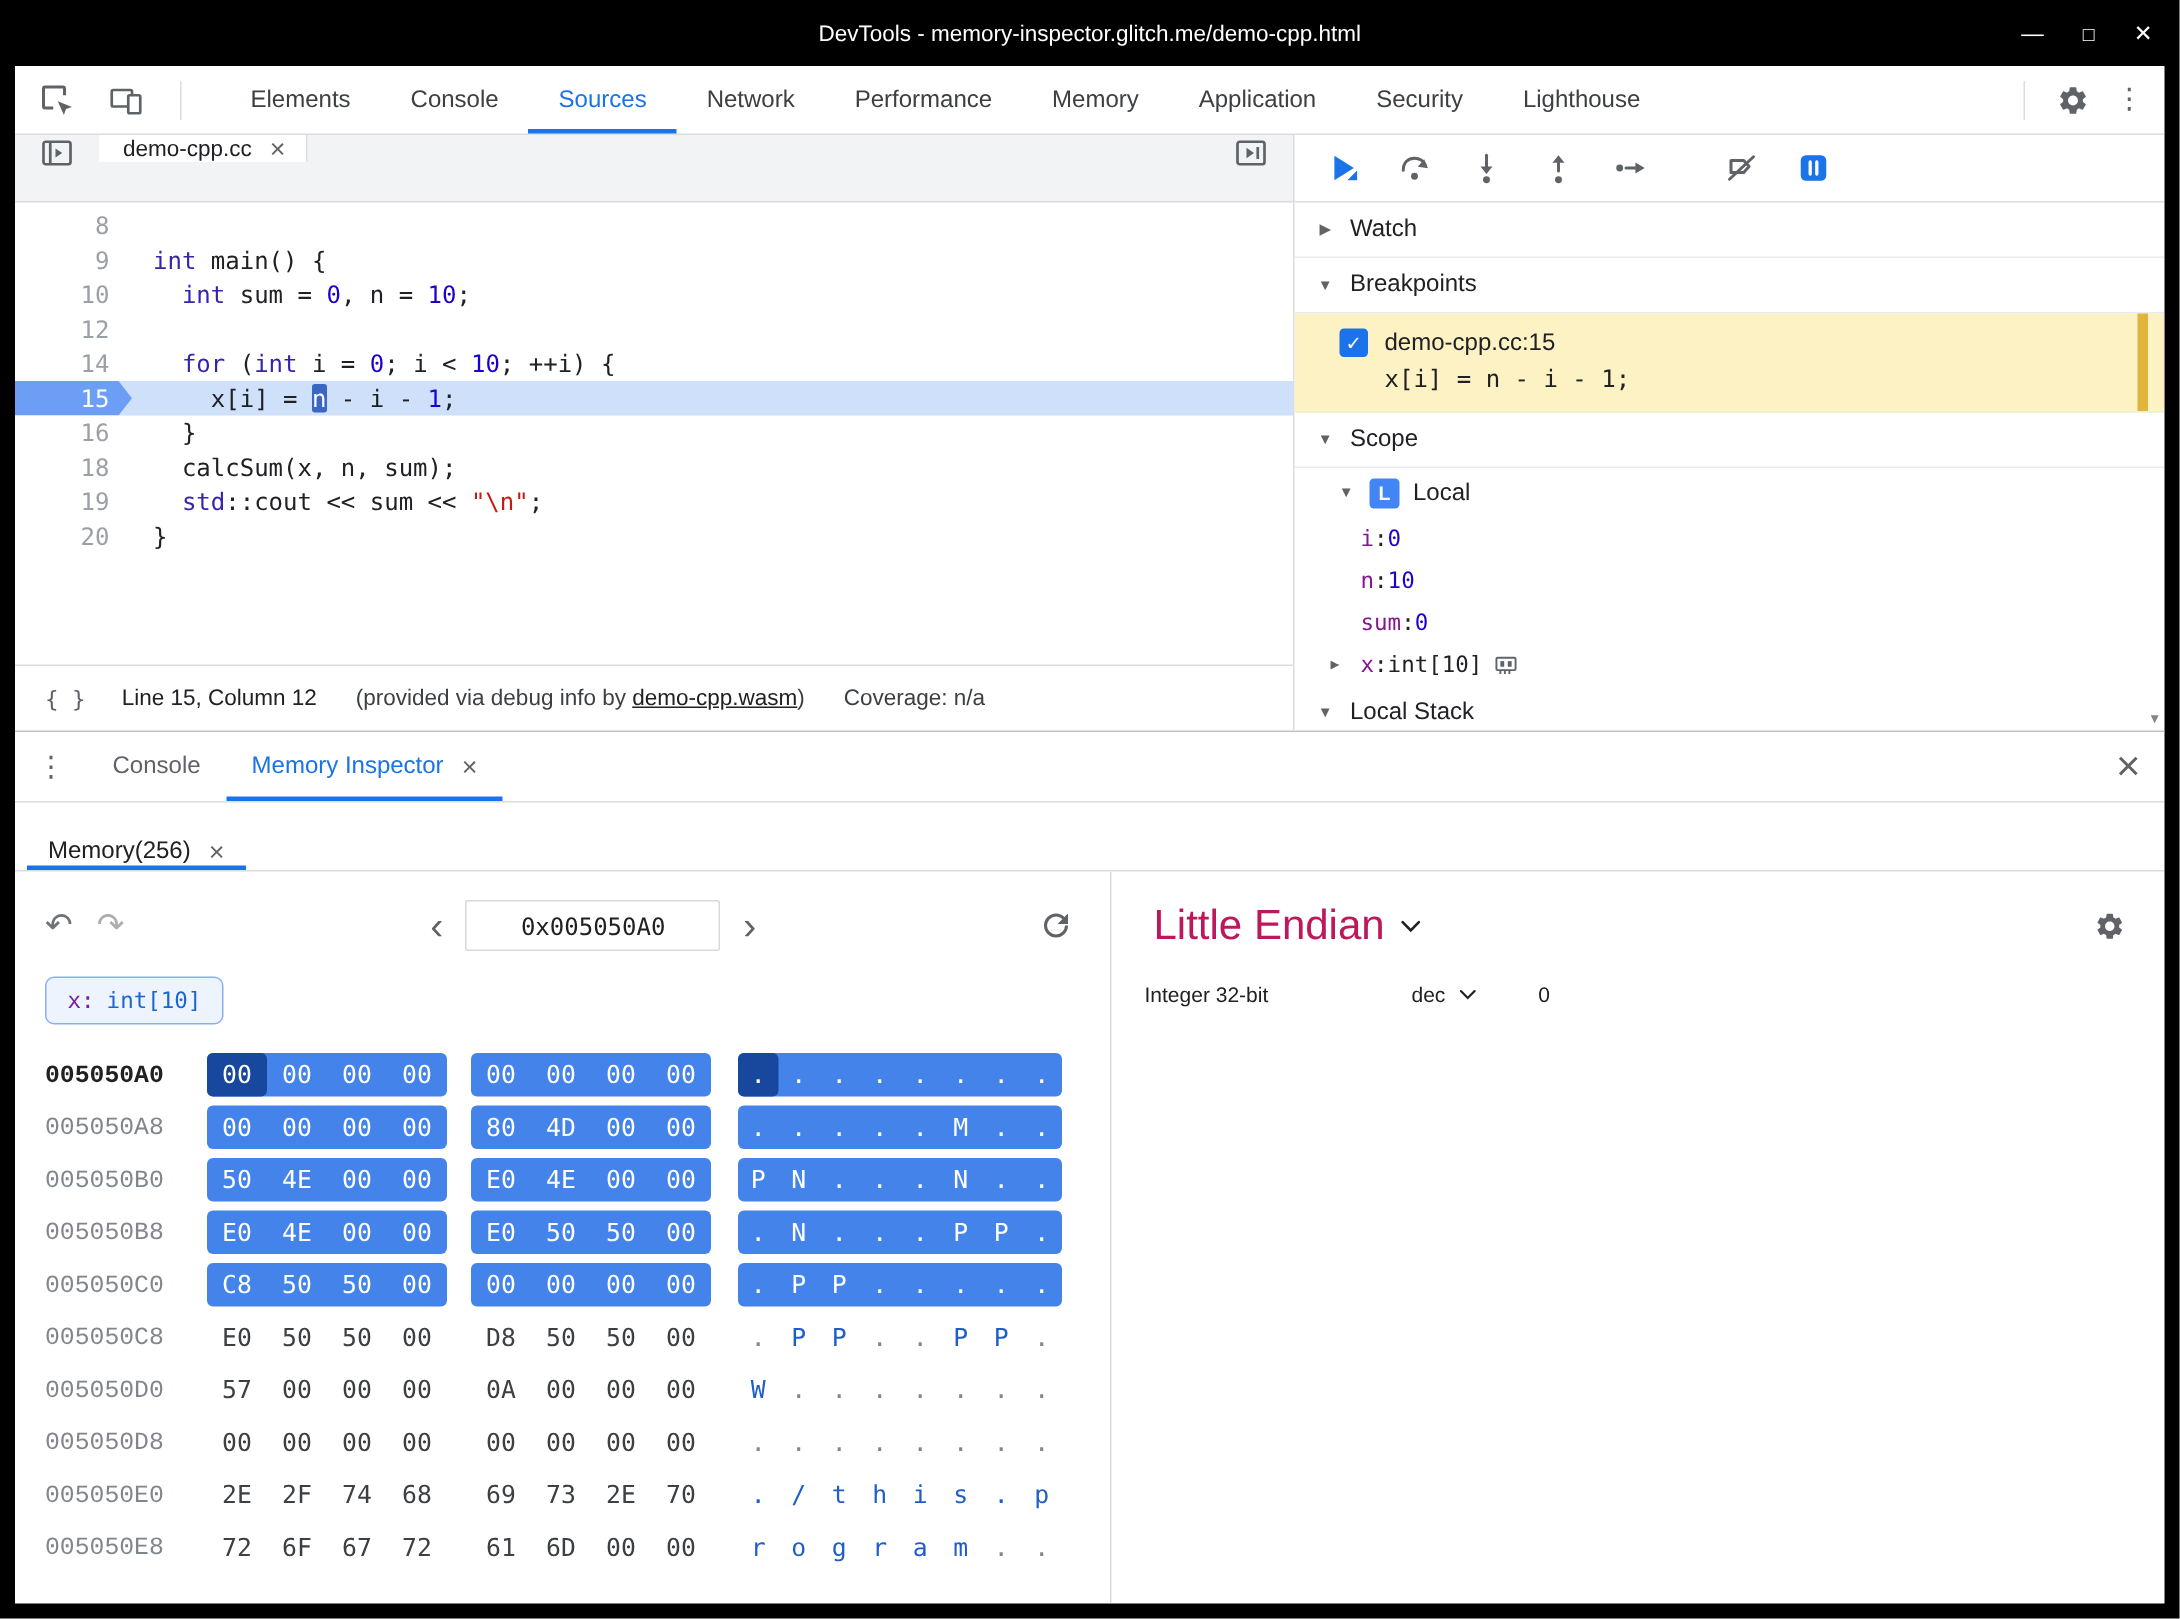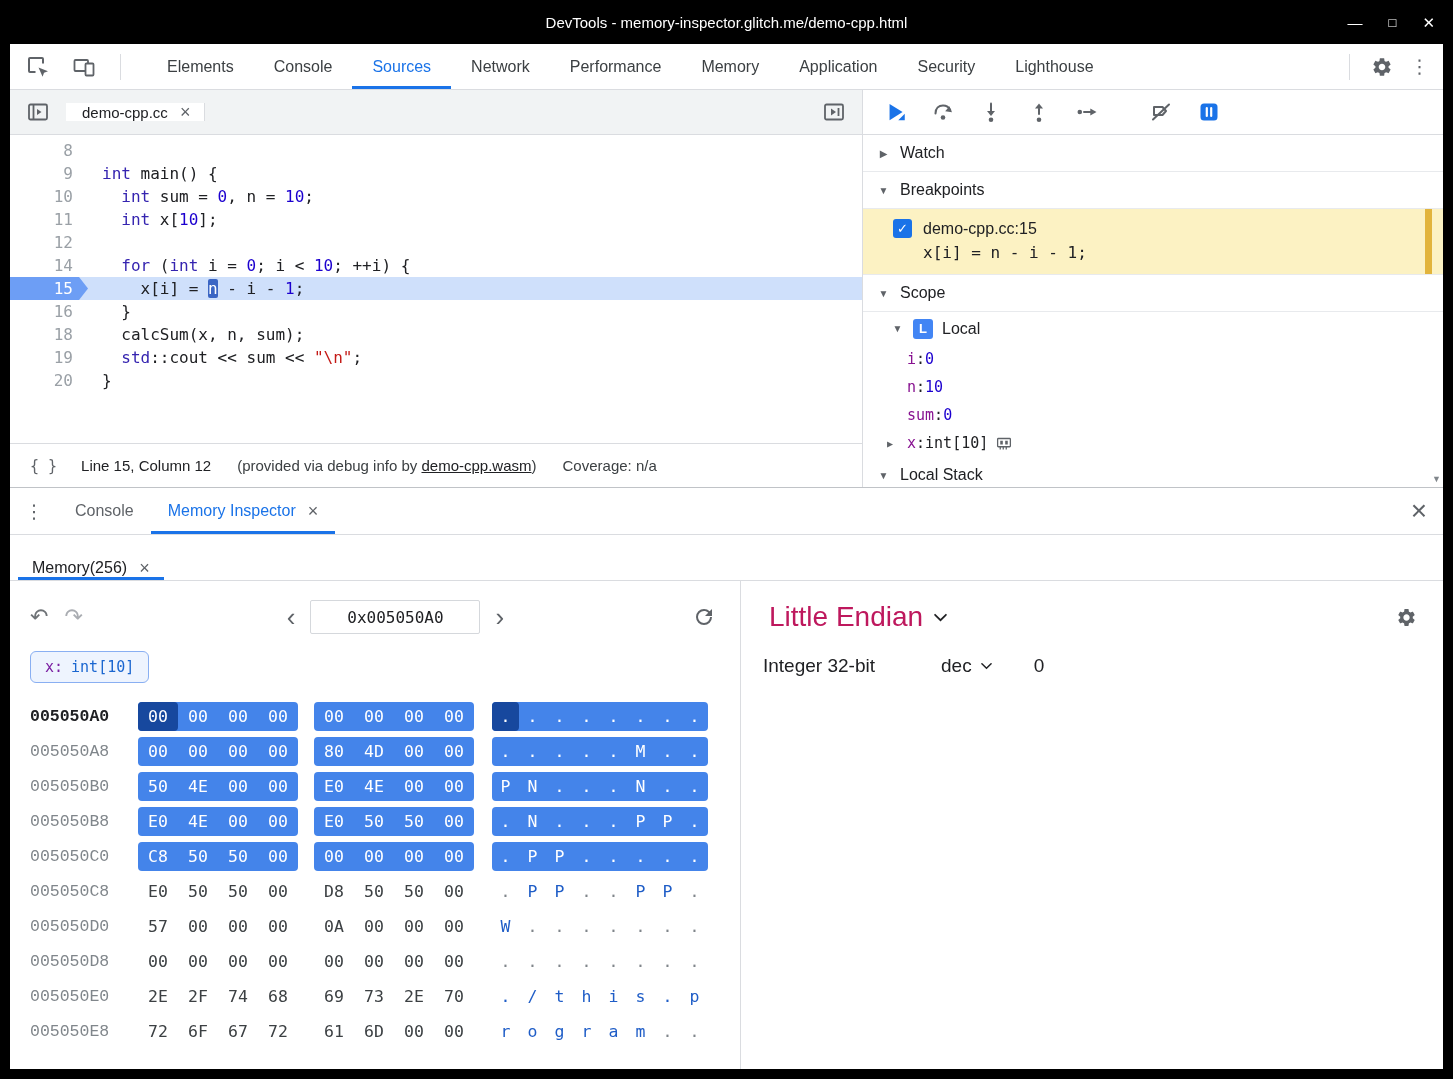--- a/index.html
+++ b/index.html
@@ -21,21 +21,21 @@
   .tb-icon{width:28px;height:28px;display:flex;align-items:center;justify-content:center}
   .vdiv{width:1px;background:#dadce0;height:26px;align-self:center;margin:0 4px}
   #main-tabs{display:flex;align-items:stretch;margin-left:22px;flex:1}
   .main-tab{display:flex;align-items:center;padding:0 20px;font-size:16px;color:#3c4043;border-bottom:3px solid transparent;border-top:3px solid transparent}
   .main-tab.active{color:var(--accent);border-bottom-color:var(--accent)}
   .toolbar-right{display:flex;align-items:center;gap:14px;padding-right:14px}
   .kebab{font-size:19px;color:#5f6368;line-height:1}
   
   .sources-region{display:flex;flex:none;height:397px}
   .editor-pane{width:852px;display:flex;flex-direction:column}
-  .file-tabbar{height:45px;background:#f1f3f4;border-bottom:1px solid #dadce0;display:flex;align-items:center;flex:none}
+  .file-tabbar{height:45px;background:#f1f3f4;border-bottom:1px solid #dadce0;display:flex;align-items:flex-start;flex:none}
   .nav-toggle{width:56px;display:flex;align-items:center;justify-content:center}
   .file-tab{background:#fff;display:flex;align-items:center;padding:0 14px 0 16px;font-size:15px;color:#202124;border-right:1px solid #dadce0;gap:12px}
   .tab-close{color:#5f6368;font-size:18px;line-height:1}
   .tabbar-spacer{flex:1}
   .editor-right-icon{width:56px;display:flex;align-items:center;justify-content:center}
   .code-area{flex:1;overflow:hidden;font-family:"DejaVu Sans Mono",monospace;font-size:16px;line-height:23px;padding-top:4px}
   .code-line{display:flex;height:23px;white-space:pre}
   .code-line.current{background:var(--exec-line-bg)}
   .gutter{width:78px;flex:none;text-align:right;padding-right:15px;color:#9aa0a6}
   .gutter.cur{background:var(--exec-gutter-bg);color:#fff;clip-path:polygon(0 0,69px 0,78px 50%,69px 100%,0 100%)}
@@ -105,21 +105,21 @@
   .ascii-group.hl{background:var(--mem-highlight)}
   .ach{width:27px;text-align:center;font-family:"DejaVu Sans Mono",monospace;font-size:16.5px;height:29px;line-height:29px;border-radius:4px}
   .ach.pr{color:#1f5dc7}.ach.np{color:#80868b}
   .ascii-group.hl .ach{color:#fff}
   .ach.sel{background:var(--mem-selected)}
   
   .value-pane{flex:1;padding-top:14px}
   .endian-row{display:flex;align-items:center;height:44px;padding:0 26px 0 28px}
   .endian-label{font-size:28px;color:#be185d;display:flex;align-items:center;gap:11px}
   .vp-gear{margin-left:auto}
-  .value-row{display:flex;align-items:center;margin-top:16px;padding-left:22px;font-size:19px;color:#202124}
+  .value-row{display:flex;align-items:center;margin-top:16px;padding-left:22px;font-size:14px;color:#202124}
   .vt-label{width:178px}
   .vt-format{display:flex;align-items:center;gap:9px}
   .vt-value{margin-left:42px}
 </style>
 </head>
 <body style="--accent: #1a73e8; --mem-highlight: #4484ea; --mem-selected: #17489e; --breakpoint-bg: #fcf2c3; --exec-line-bg: #cfe0fb; --exec-gutter-bg: #6d9ef5; --token-hl-bg: #3b66c4;">
 
 <div class="titlebar">
   <span>DevTools - memory-inspector.glitch.me/demo-cpp.html</span>
   <div class="win-controls">
@@ -192,21 +192,20 @@
               <line x1="16.5" y1="8" x2="16.5" y2="16" stroke="#5f6368" stroke-width="1.8"></line>
             </svg>
         </span>
       </div>
 
       <div class="code-area">
         <div id="code-lines">
             <div class="code-line"><span class="gutter">8</span><span class="line-text"></span></div>
             <div class="code-line"><span class="gutter">9</span><span class="line-text"><span class="tk-kw">int</span><span class="tk-pl"> main() {</span></span></div>
             <div class="code-line"><span class="gutter">10</span><span class="line-text"><span class="tk-pl">  </span><span class="tk-kw">int</span><span class="tk-pl"> sum = </span><span class="tk-num">0</span><span class="tk-pl">, n = </span><span class="tk-num">10</span><span class="tk-pl">;</span></span></div>
-            <div class="code-line"><span class="gutter">11</span><span class="line-text"><span class="tk-pl">  </span><span class="tk-kw">int</span><span class="tk-pl"> x[</span><span class="tk-num">10</span><span class="tk-pl">];</span></span></div>
             <div class="code-line"><span class="gutter">12</span><span class="line-text"></span></div>
             <div class="code-line"><span class="gutter">14</span><span class="line-text"><span class="tk-pl">  </span><span class="tk-kw">for</span><span class="tk-pl"> (</span><span class="tk-kw">int</span><span class="tk-pl"> i = </span><span class="tk-num">0</span><span class="tk-pl">; i &lt; </span><span class="tk-num">10</span><span class="tk-pl">; ++i) {</span></span></div>
             <div class="code-line current"><span class="gutter cur">15</span><span class="line-text"><span class="tk-pl">    x[i] = </span><span class="tk-hl">n</span><span class="tk-pl"> - i - </span><span class="tk-num">1</span><span class="tk-pl">;</span></span></div>
             <div class="code-line"><span class="gutter">16</span><span class="line-text"><span class="tk-pl">  }</span></span></div>
             <div class="code-line"><span class="gutter">18</span><span class="line-text"><span class="tk-pl">  calcSum(x, n, sum);</span></span></div>
             <div class="code-line"><span class="gutter">19</span><span class="line-text"><span class="tk-pl">  </span><span class="tk-kw">std</span><span class="tk-pl">::cout &lt;&lt; sum &lt;&lt; </span><span class="tk-st">"\n"</span><span class="tk-pl">;</span></span></div>
             <div class="code-line"><span class="gutter">20</span><span class="line-text"><span class="tk-pl">}</span></span></div>
           </div>
       </div>
 

